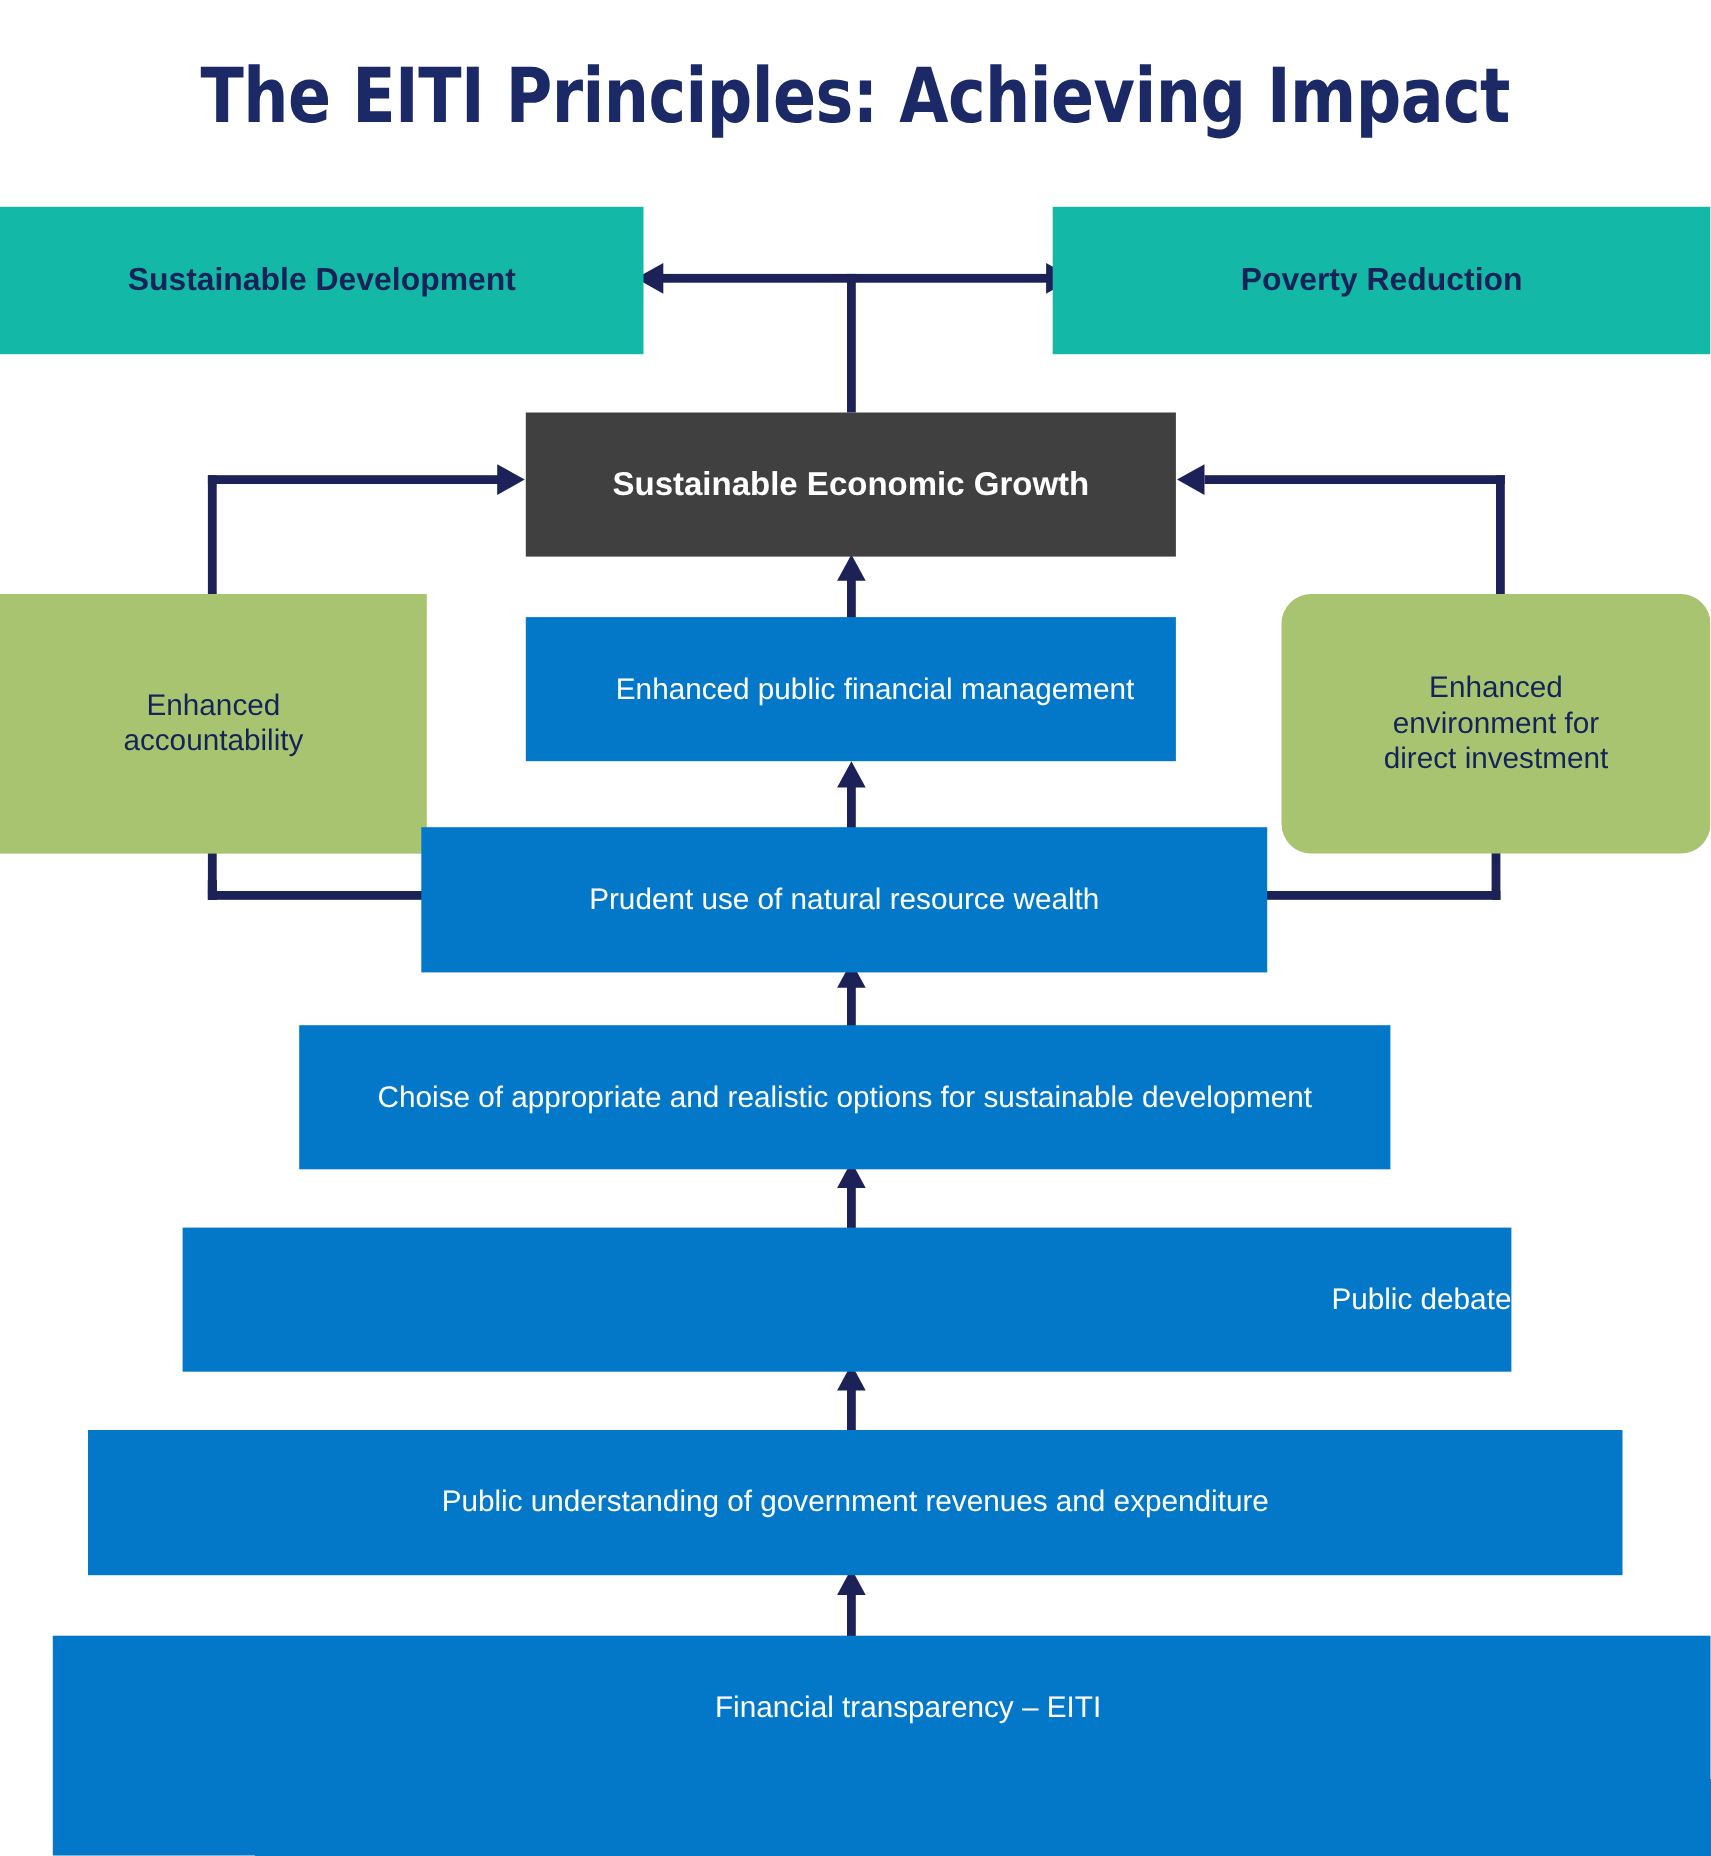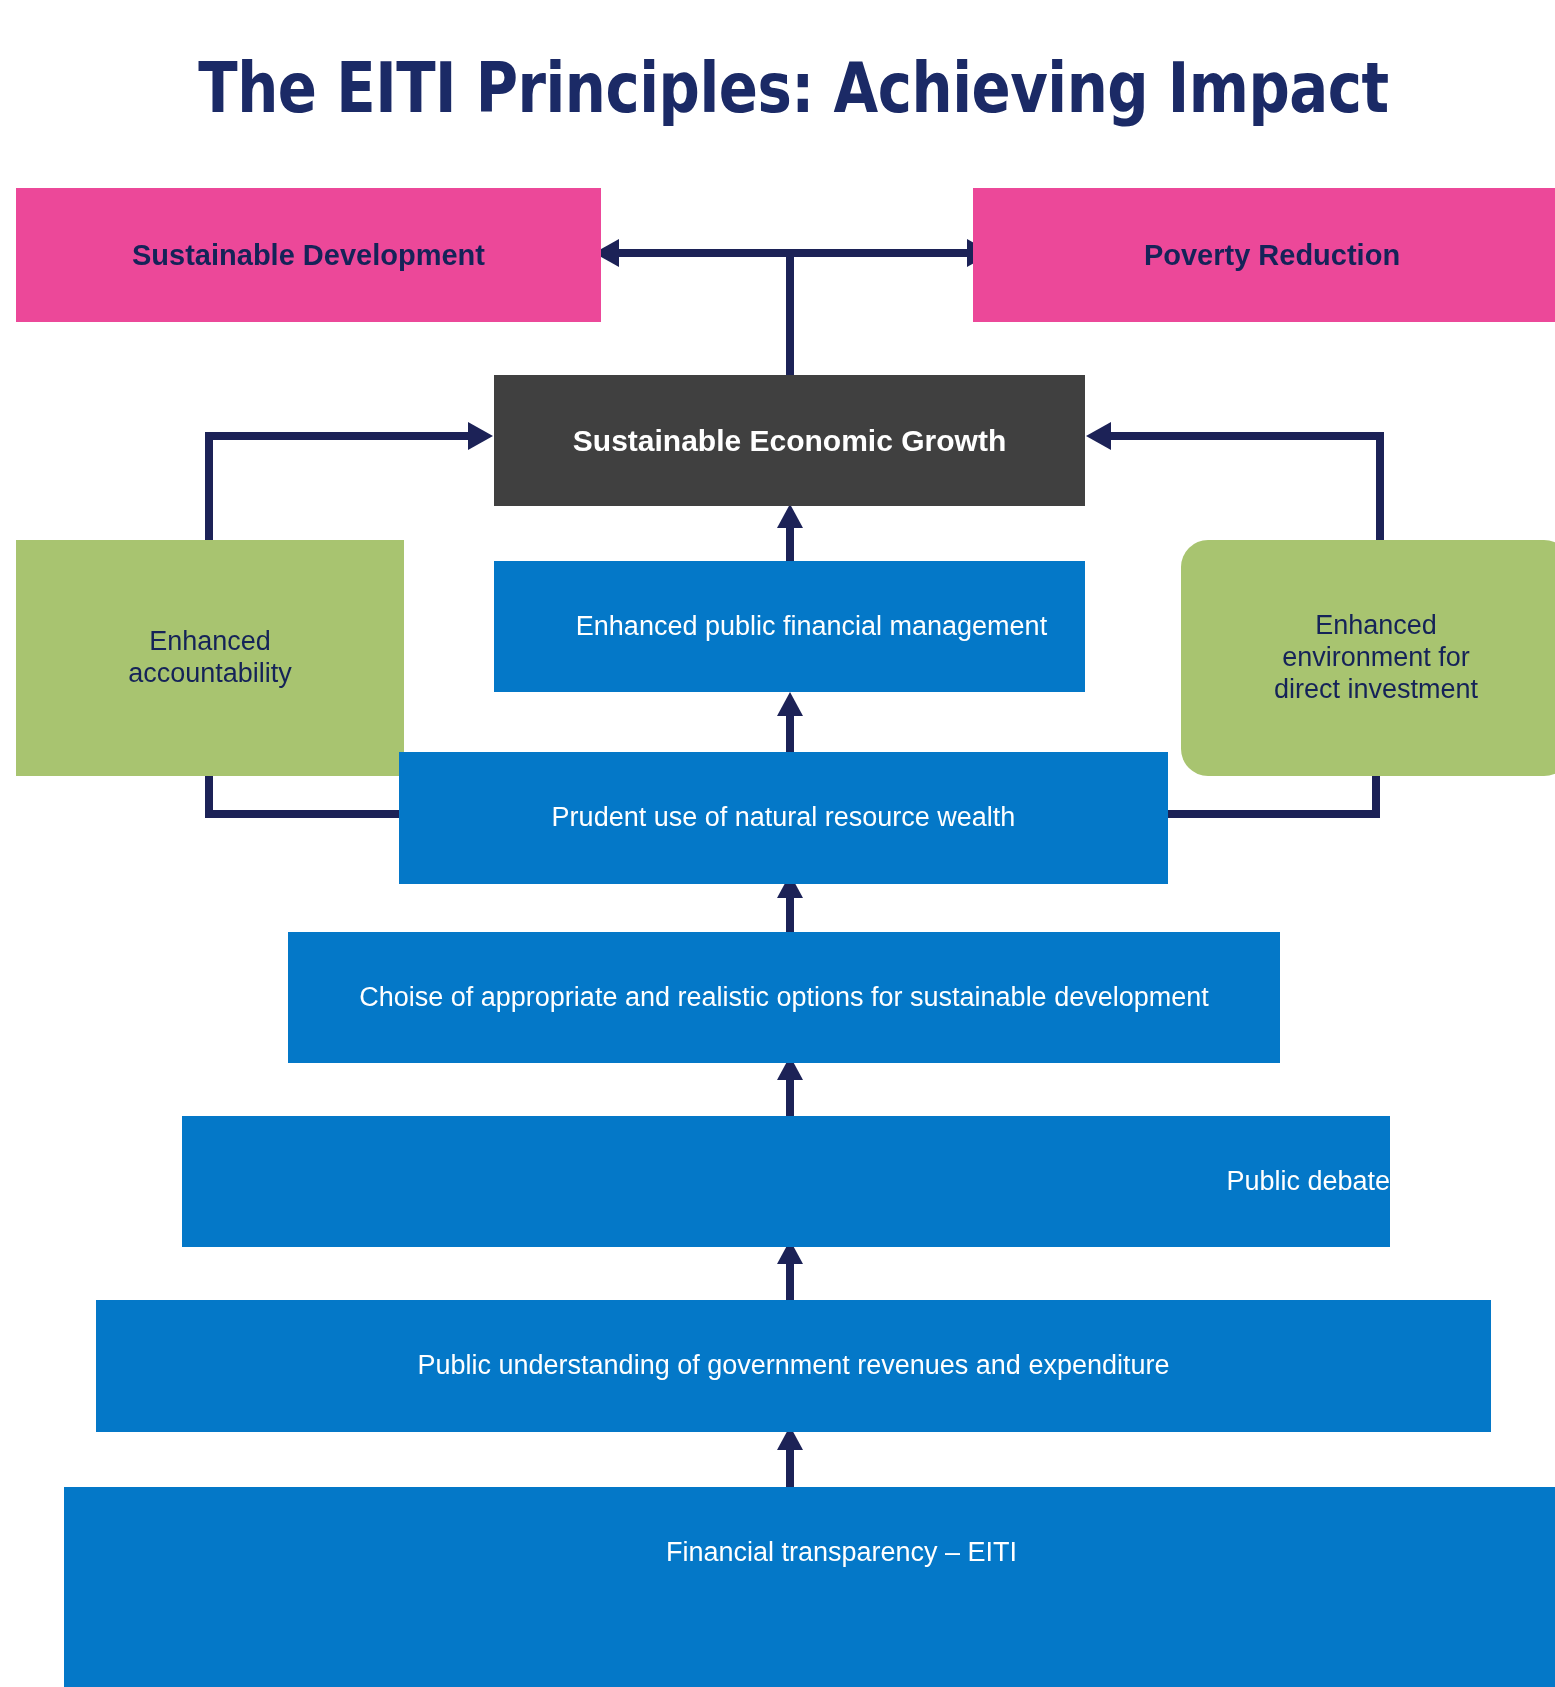--- a/index.html
+++ b/index.html
@@ -1,38 +1,38 @@
 <!DOCTYPE html>
 <html><head>
 <meta charset="utf-8">
 <style>
   html,body{margin:0;padding:0;}
   body{
     width:1555px;height:1687px;background:#ffffff;
     font-family:"Liberation Sans",sans-serif;
     position:relative;overflow:hidden;
   }
-  #stage{position:absolute;left:16px;top:0;width:1360px;height:1687px;}
+  #stage{position:absolute;left:0;top:0;width:1360px;height:1687px;}
 
   .box{position:absolute;display:flex;align-items:center;justify-content:center;
        text-align:center;box-sizing:border-box;line-height:1.18;}
 
   
   #title{
     position:absolute;left:0;top:38px;width:1555px;height:100px;
     display:flex;align-items:center;justify-content:center;
     color:#1B2A66;
     font-family:"Liberation Sans Narrow","DejaVu Sans Condensed","Liberation Sans",sans-serif;
     font-weight:bold;font-size:69px;letter-spacing:-0.5px;
     transform:scaleX(0.93);transform-origin:center center;
     white-space:nowrap;
   }
 
   
-  .yellow{background:#ec4899;color:#152358;font-weight:bold;font-size:29px;}
+  .yellow{background:#14b8a6;color:#152358;font-weight:bold;font-size:29px;}
   #box-sustainable-development{left:0px;top:188px;width:585px;height:134px;}
   #box-poverty-reduction{left:957px;top:188px;width:598px;height:134px;}
 
   
   .navy{background:#404040;color:#ffffff;font-weight:bold;font-size:30px;}
   #box-sustainable-economic-growth{left:478px;top:375px;width:591px;height:131px;}
 
   
   .green{background:#A8C470;color:#152358;font-weight:normal;font-size:27px;}
   #box-enhanced-accountability{left:0px;top:540px;width:388px;height:236px;}

